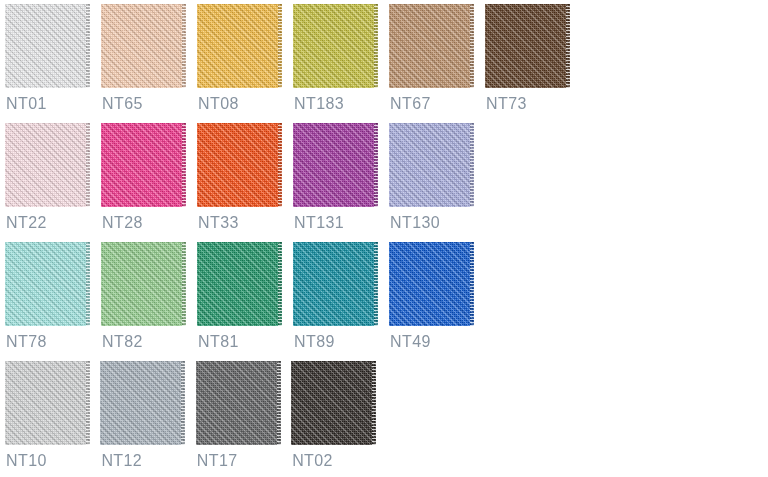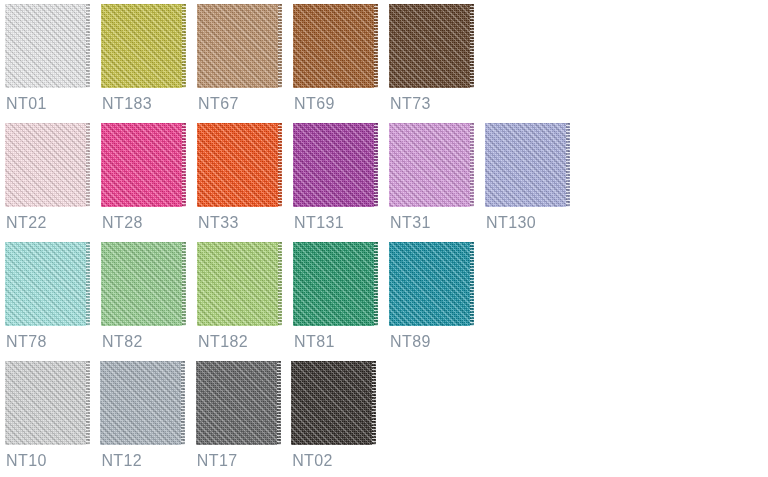--- a/index.html
+++ b/index.html
@@ -112,32 +112,36 @@
 <body>
 
 <div id="swatch-grid">
 
   <div class="swatch-row">
     <div class="swatch-cell">
       <div class="swatch-chip" style="background-color: rgb(233, 234, 236);"></div>
       <div class="swatch-label">NT01</div>
     </div>
     <div class="swatch-cell">
+      <div class="swatch-chip" style="background-color: rgb(247, 205, 176);"></div>
+      <div class="swatch-label">NT65</div>
+    </div>
+    <div class="swatch-cell">
+      <div class="swatch-chip" style="background-color: rgb(246, 189, 68);"></div>
+      <div class="swatch-label">NT08</div>
+    </div>
+    <div class="swatch-cell">
       <div class="swatch-chip" style="background-color: rgb(198, 193, 62);"></div>
       <div class="swatch-label">NT183</div>
     </div>
     <div class="swatch-cell">
       <div class="swatch-chip" style="background-color: rgb(187, 143, 104);"></div>
       <div class="swatch-label">NT67</div>
     </div>
     <div class="swatch-cell">
-      <div class="swatch-chip" style="background-color: rgb(157, 86, 34);"></div>
-      <div class="swatch-label">NT69</div>
-    </div>
-    <div class="swatch-cell">
       <div class="swatch-chip" style="background-color: rgb(91, 58, 33);"></div>
       <div class="swatch-label">NT73</div>
     </div>
   </div>
 
   <div class="swatch-row">
     <div class="swatch-cell">
       <div class="swatch-chip" style="background-color: rgb(250, 223, 228);"></div>
       <div class="swatch-label">NT22</div>
     </div>
@@ -147,50 +151,46 @@
     </div>
     <div class="swatch-cell">
       <div class="swatch-chip" style="background-color: rgb(247, 74, 16);"></div>
       <div class="swatch-label">NT33</div>
     </div>
     <div class="swatch-cell">
       <div class="swatch-chip" style="background-color: rgb(160, 52, 159);"></div>
       <div class="swatch-label">NT131</div>
     </div>
     <div class="swatch-cell">
-      <div class="swatch-chip" style="background-color: rgb(213, 151, 220);"></div>
-      <div class="swatch-label">NT31</div>
-    </div>
-    <div class="swatch-cell">
       <div class="swatch-chip" style="background-color: rgb(168, 173, 223);"></div>
       <div class="swatch-label">NT130</div>
     </div>
   </div>
 
   <div class="swatch-row">
     <div class="swatch-cell">
       <div class="swatch-chip" style="background-color: rgb(159, 229, 224);"></div>
       <div class="swatch-label">NT78</div>
     </div>
     <div class="swatch-cell">
       <div class="swatch-chip" style="background-color: rgb(146, 206, 140);"></div>
       <div class="swatch-label">NT82</div>
     </div>
     <div class="swatch-cell">
-      <div class="swatch-chip" style="background-color: rgb(168, 211, 115);"></div>
-      <div class="swatch-label">NT182</div>
-    </div>
-    <div class="swatch-cell">
       <div class="swatch-chip" style="background-color: rgb(29, 148, 102);"></div>
       <div class="swatch-label">NT81</div>
     </div>
     <div class="swatch-cell">
       <div class="swatch-chip" style="background-color: rgb(14, 141, 162);"></div>
       <div class="swatch-label">NT89</div>
     </div>
+    <div class="swatch-cell">
+      <div class="swatch-chip" style="background-color: rgb(11, 87, 208);"></div>
+      <div class="swatch-label">NT49</div>
+    </div>
   </div>
 
   <div class="swatch-row">
     <div class="swatch-cell">
       <div class="swatch-chip" style="background-color: rgb(211, 213, 214);"></div>
       <div class="swatch-label">NT10</div>
     </div>
     <div class="swatch-cell">
       <div class="swatch-chip" style="background-color: rgb(168, 178, 189);"></div>
       <div class="swatch-label">NT12</div>

